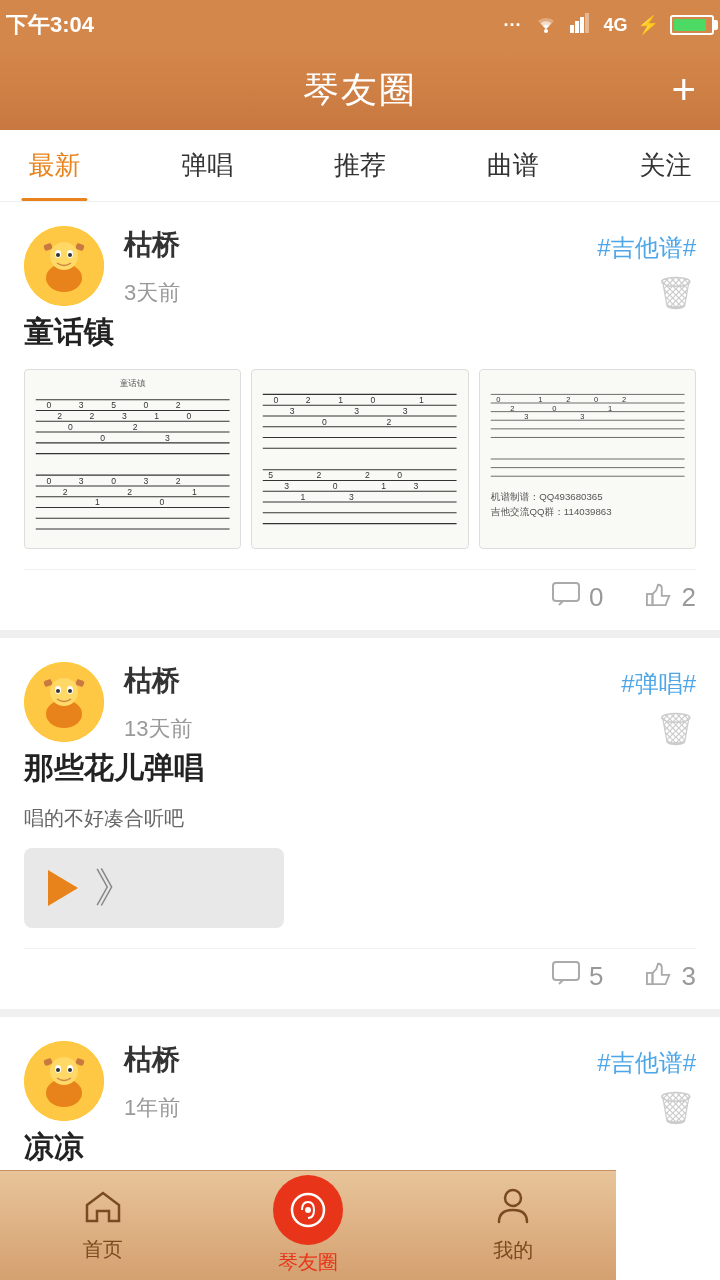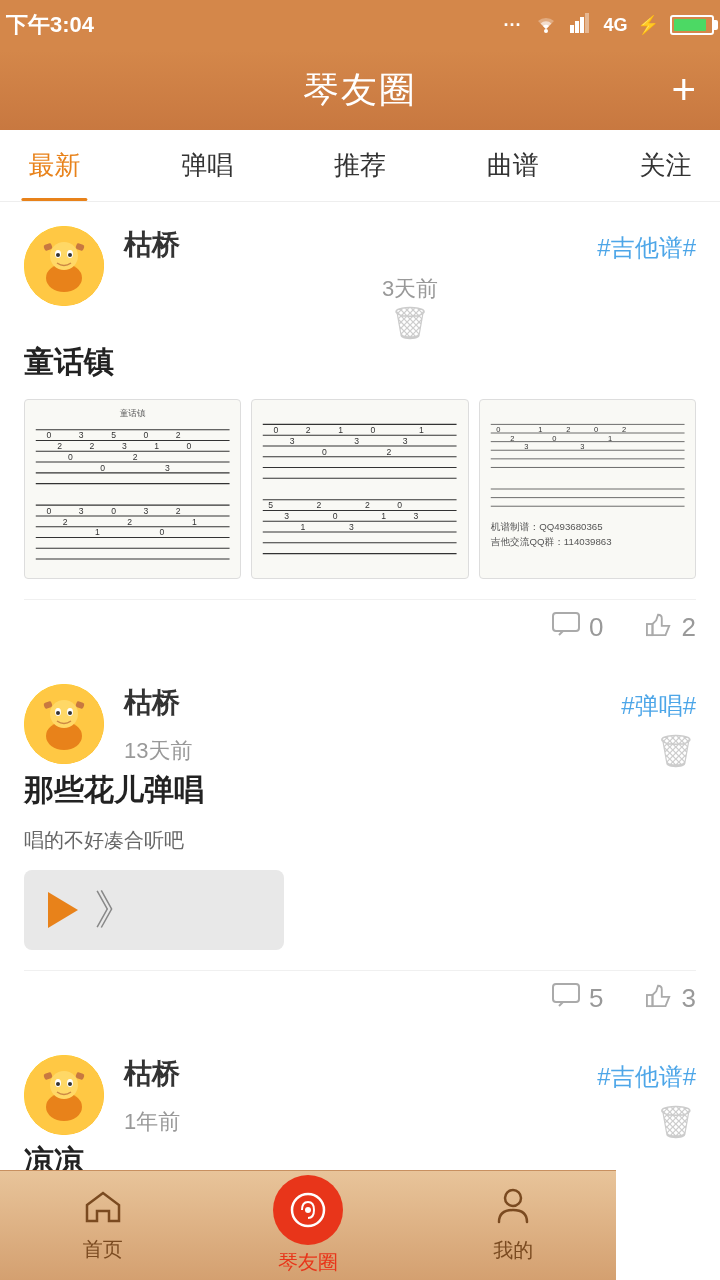--- a/index.html
+++ b/index.html
@@ -116,21 +116,21 @@
     }
 
     
     .feed {
       background: #f0f0f0;
     }
 
     
     .post-card {
       background: white;
-      margin-bottom: 0;
+      margin-bottom: 8px;
       padding: 24px 24px 16px;
     }
     .user-name {
       font-size: 28px;
       font-weight: 600;
       color: #333;
       margin-bottom: 6px;
     }
     .post-time {
       font-size: 22px;
@@ -367,21 +367,21 @@
           <path d="M33 37 Q40 42 47 37" stroke="#c84" stroke-width="1.5" fill="none"></path>
           <rect x="20" y="18" width="8" height="6" rx="2" fill="#c87840" transform="rotate(-20 24 21)"></rect>
           <rect x="52" y="18" width="8" height="6" rx="2" fill="#c87840" transform="rotate(20 56 21)"></rect>
         </svg>
       </div>
       <div class="post-meta">
         <div style="display:flex; justify-content:space-between; align-items:center;">
           <span class="user-name">枯桥</span>
           <span class="post-tag">#吉他谱#</span>
         </div>
-        <div style="display:flex; justify-content:space-between; align-items:center; margin-top:4px;flex-direction:column;">
+        <div style="display:flex; justify-content:space-between; align-items:center; margin-top:4px;">
           <span class="post-time">3天前</span>
           <span class="delete-icon">🗑</span>
         </div>
       </div>
     </div>
 
     <div class="post-title">童话镇</div>
 
     <div class="sheet-images">
       <div class="sheet-img">

